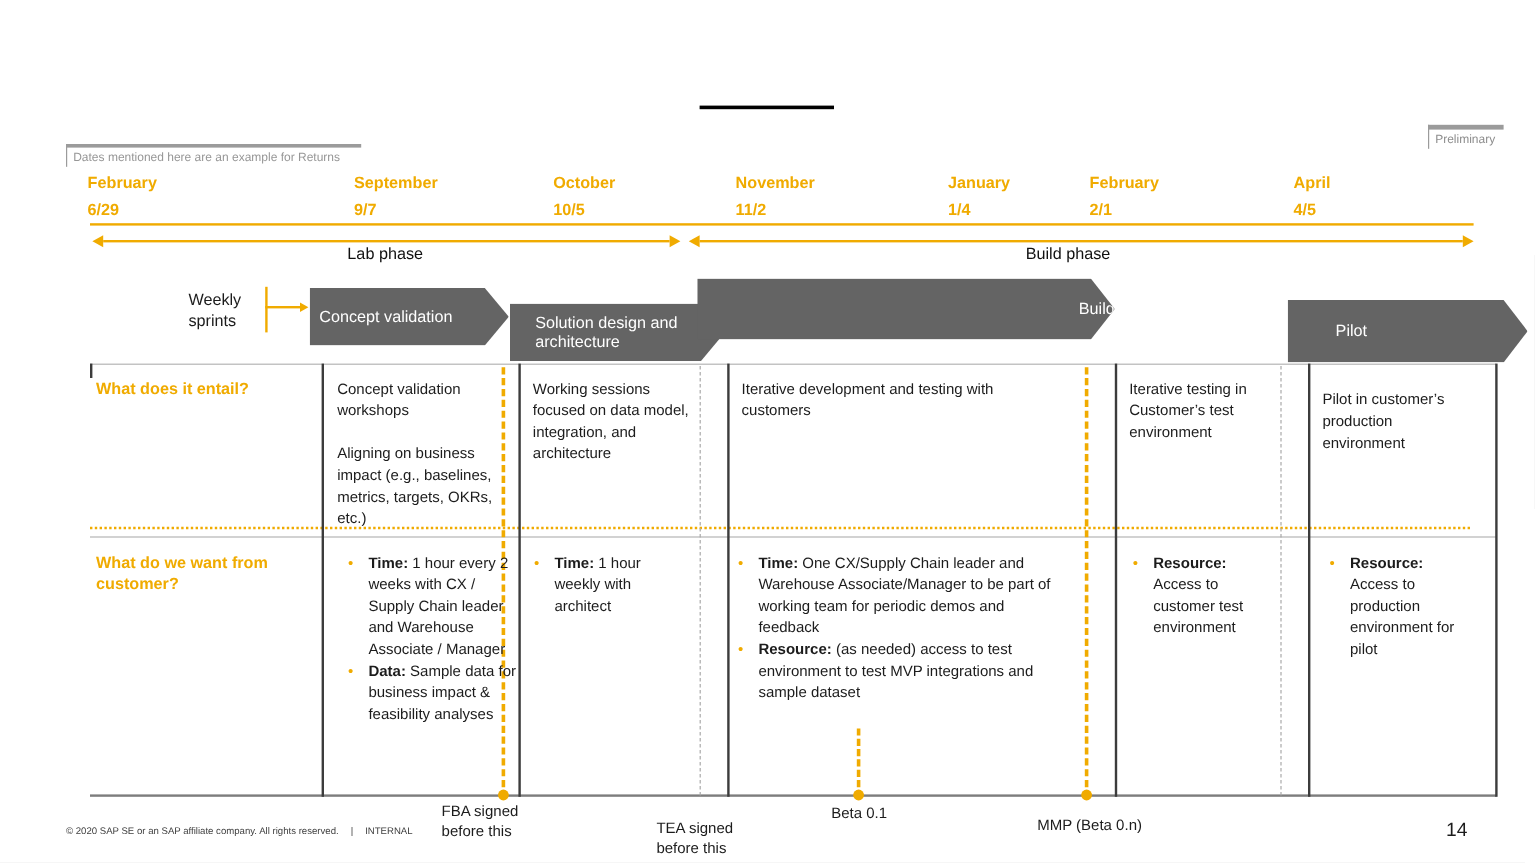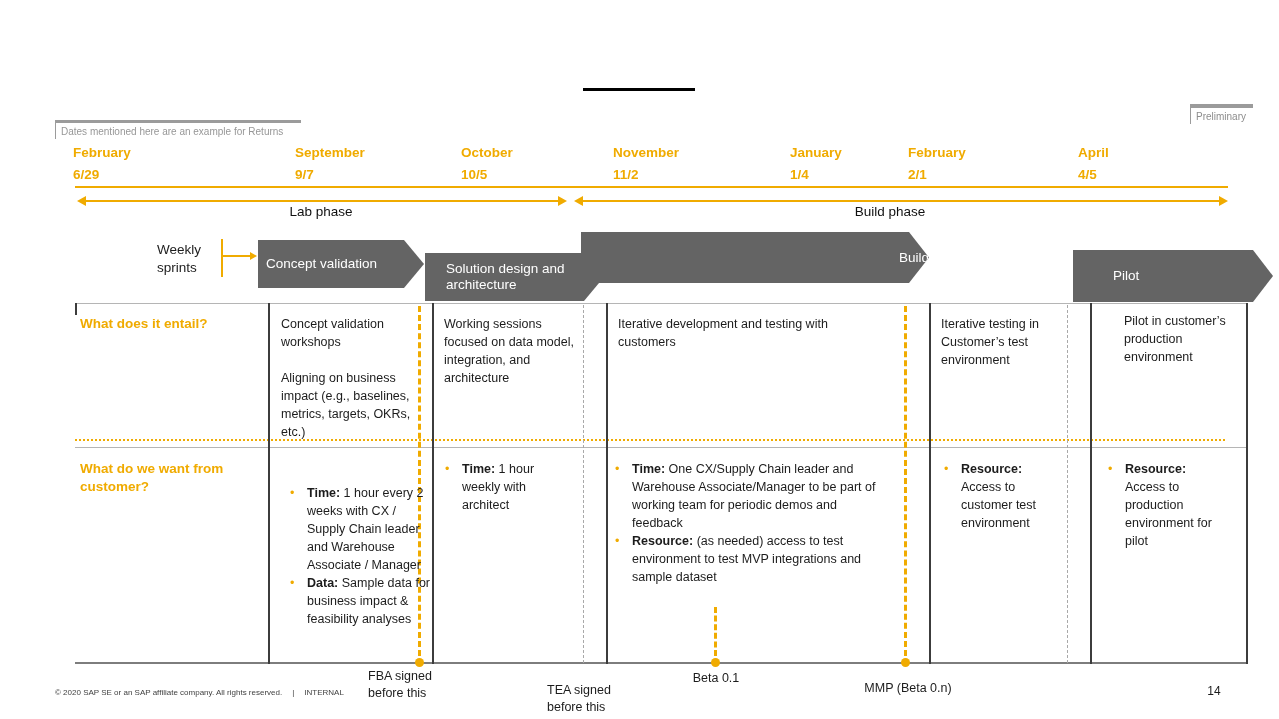--- a/index.html
+++ b/index.html
@@ -129,25 +129,25 @@
   </div>
   <div class="cell" style="left:444px;top:315px;width:142px;">
     <div>Working sessions focused on data model, integration, and architecture</div>
   </div>
   <div class="cell" style="left:618px;top:315px;width:248px;">
     <div>Iterative development and testing with customers</div>
   </div>
   <div class="cell" style="left:941px;top:315px;width:112px;">
     <div>Iterative testing in Customer’s test environment</div>
   </div>
-  <div class="cell" style="left:1102px;top:312px;width:118px;margin-left:22px;">
+  <div class="cell" style="left:1102px;top:324px;width:118px;">
     <div>Pilot in customer’s production environment</div>
   </div>
 
-  <div class="cell" style="left:290px;top:484px;width:141px;">
+  <div class="cell" style="left:290px;top:460px;width:141px;">
     <div class="li">
       <span class="blt"></span>
       <div><span class="b">Time:</span> <span>1 hour every 2 weeks with CX / Supply Chain leader and Warehouse Associate / Manager</span></div>
     </div>
     <div class="li">
       <span class="blt"></span>
       <div><span class="b">Data:</span> <span>Sample data for business impact &amp; feasibility analyses</span></div>
     </div>
   </div>
 
@@ -186,15 +186,15 @@
   <div class="mslabel" style="left:368px;top:668px;width:84px;">FBA signed before this</div>
   <div class="mslabel" style="left:547px;top:682px;width:84px;">TEA signed before this</div>
   <div class="mslabel" style="left:680px;top:670px;width:72px;text-align:center;">Beta 0.1</div>
   <div class="mslabel" style="left:853px;top:680px;width:110px;text-align:center;">MMP (Beta 0.n)</div>
 
   <div class="footer" style="left:55px;top:688px;">
     <span>© 2020 SAP SE or an SAP affiliate company. All rights reserved.</span>
     <span>|</span>
     <span>INTERNAL</span>
   </div>
-  <div class="abs" style="left:1200px;top:684px;width:28px;font-size:12px;text-align:center;">14</div>
+  <div class="abs" style="left:1200px;top:684px;width:28px;font-size:16px;text-align:center;">14</div>
 
 </div>
 
 </body></html>

